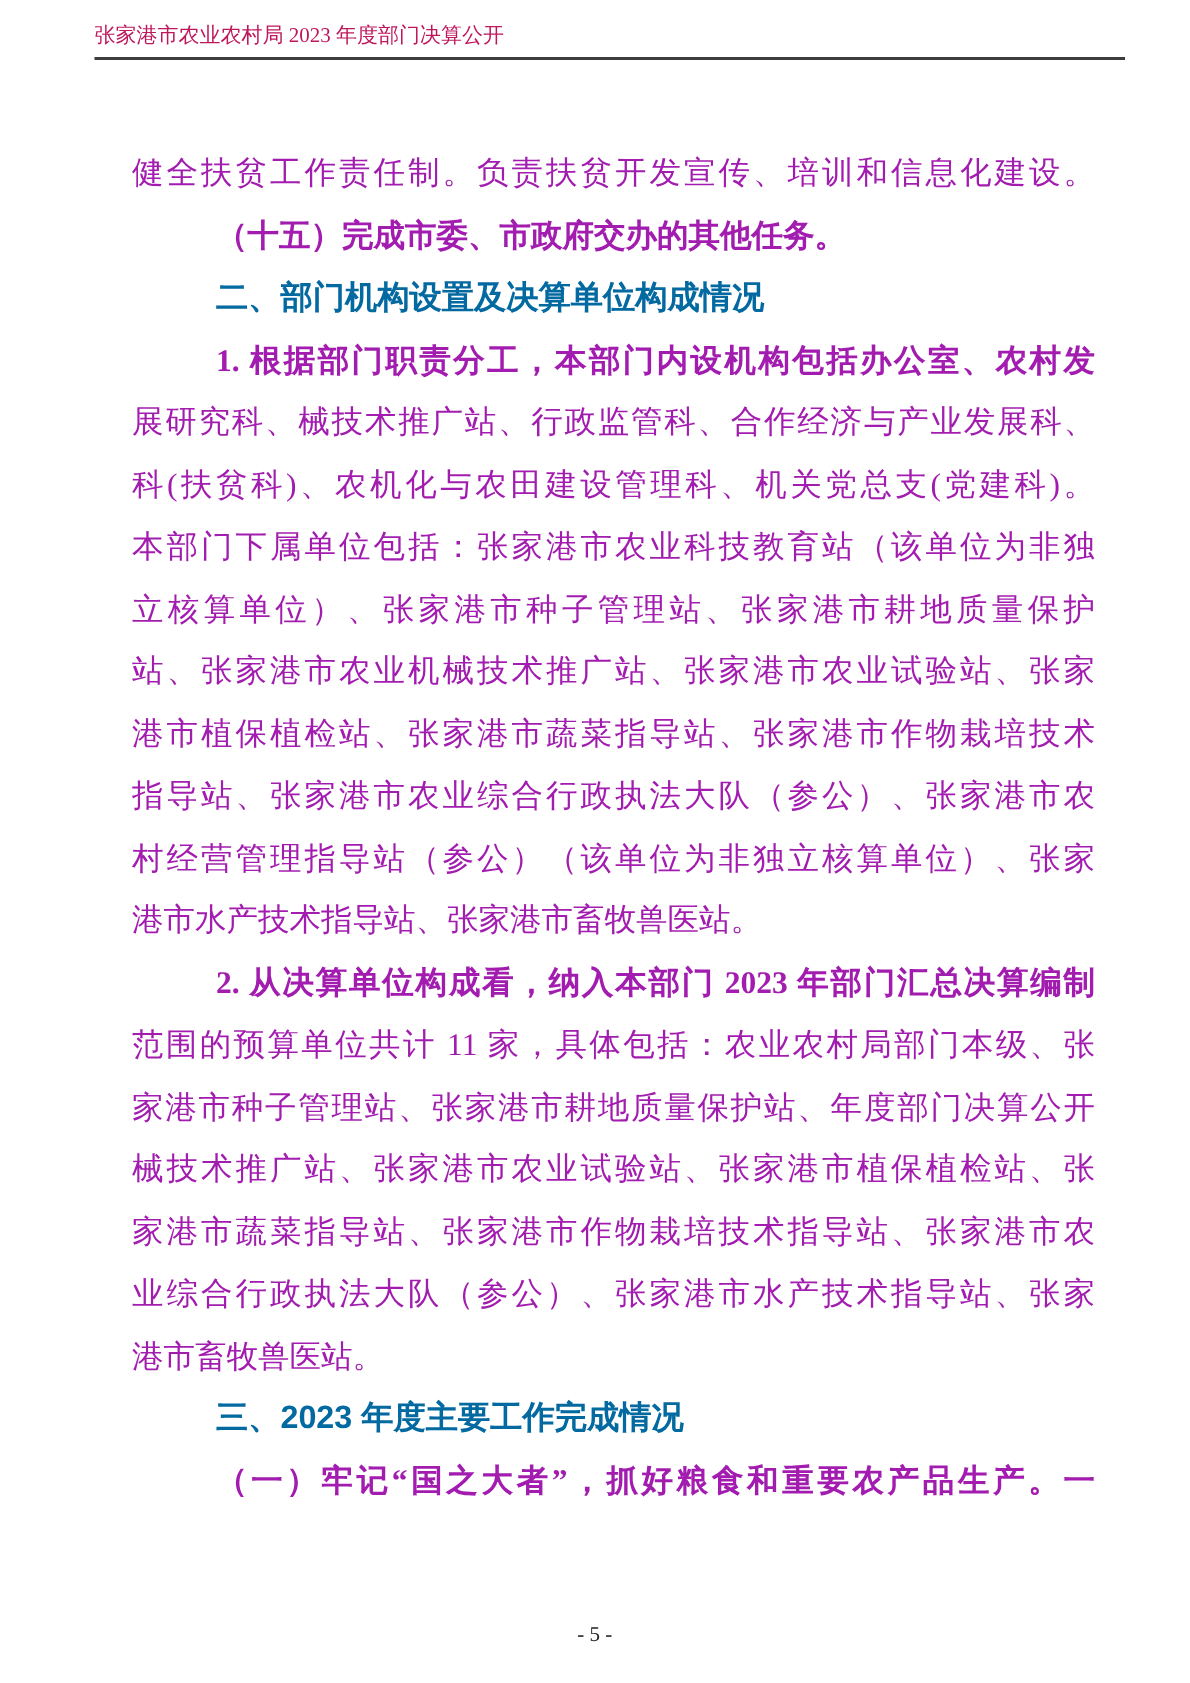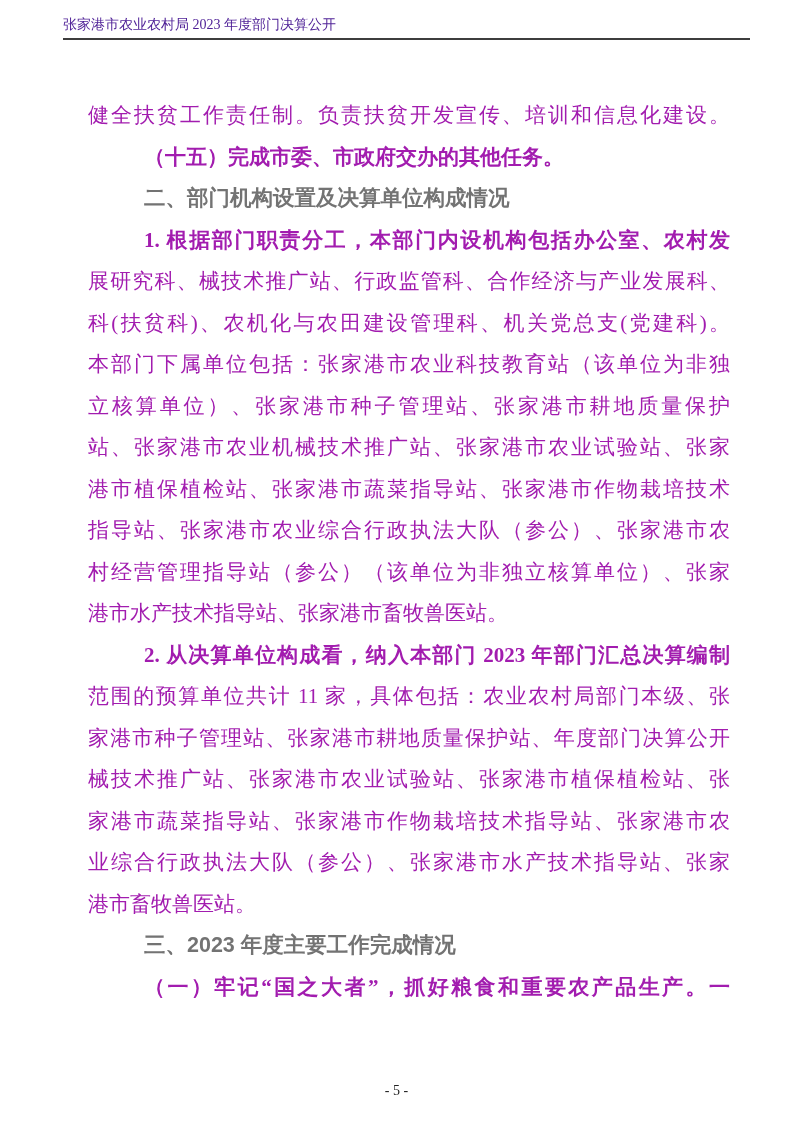--- a/index.html
+++ b/index.html
@@ -20,21 +20,21 @@
     inset: 0;
     background: #ffffff;
   }
   .page-header {
     position: absolute;
     left: 63px;
     top: 16px;
     width: 687px;
     font-size: 14px;
     line-height: 18px;
-    color: #4c1d95;
+    color: #be185d;
     border-bottom: 2px solid #3d3d3d;
     padding-bottom: 4px;
   }
   .page-body {
     position: absolute;
     left: 88px;
     top: 95px;
     width: 642px;
   }
   .line {
@@ -48,21 +48,21 @@
     text-align-last: justify;
   }
   .line.end {
     text-align: left;
   }
   .line.heading {
     font-family: "Liberation Sans", "DejaVu Sans", sans-serif;
     font-weight: 700;
     font-size: 21.5px;
     text-align: left;
-    color: #737373;
+    color: #0369a1;
   }
   .line.indent {
     padding-left: 56px;
     font-weight: bold;
   }
   .page-footer {
     position: absolute;
     left: 0;
     top: 1083px;
     width: 793px;

